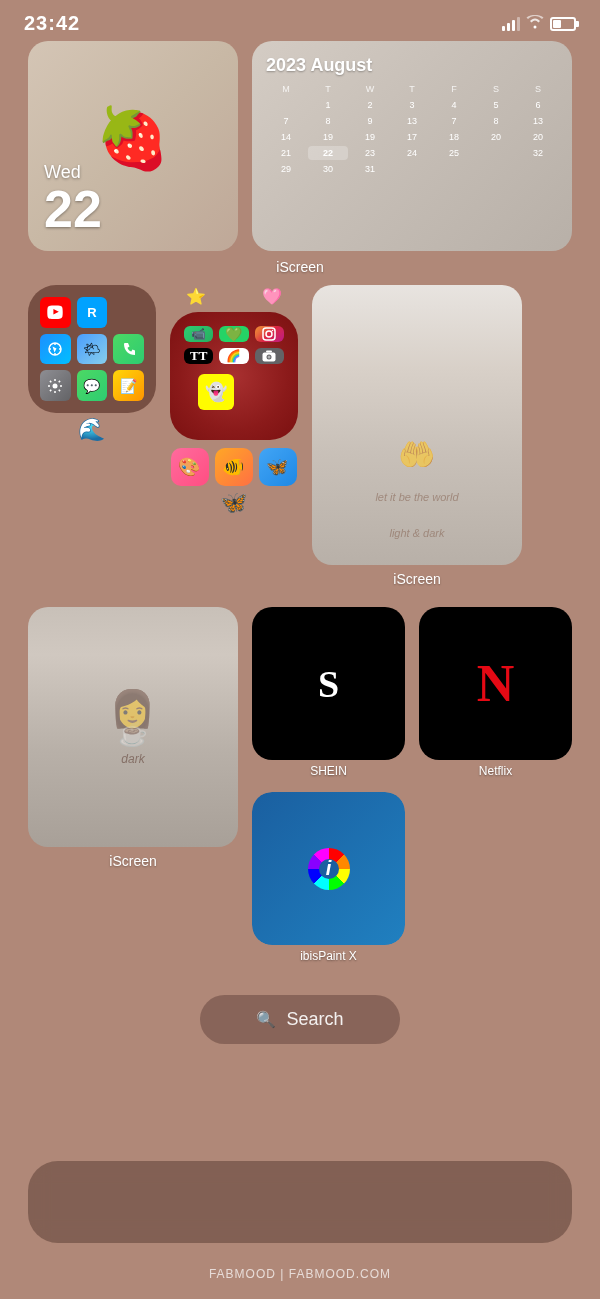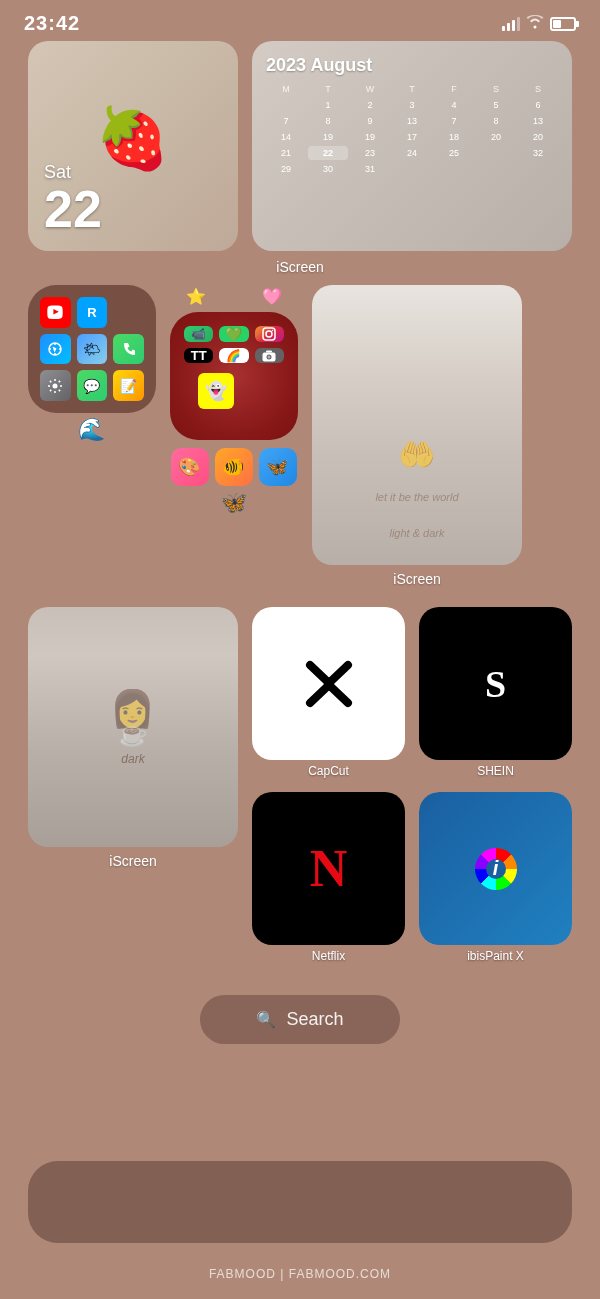--- a/index.html
+++ b/index.html
@@ -360,21 +360,21 @@
     .rblx-icon { background: #00a2ff; }
     .safari-icon { background: linear-gradient(135deg, #1e90ff, #00bfff); }
     .weather-icon { background: linear-gradient(135deg, #4a9eff, #87ceeb); }
     .phone-icon { background: linear-gradient(135deg, #4cd964, #2ecc71); }
     .settings-icon { background: linear-gradient(135deg, #8e8e93, #636366); }
     .messages-icon { background: linear-gradient(135deg, #4cd964, #2ecc71); }
     .notes-icon { background: linear-gradient(135deg, #ffd60a, #ff9500); }
     .facetime-icon { background: linear-gradient(135deg, #4cd964, #2ecc71); }
     .whatsapp-icon { background: #25d366; }
     .insta-icon { background: linear-gradient(135deg, #f09433, #e6683c, #dc2743, #cc2366, #bc1888); }
-    .tiktok-icon { background: black; }
+    .tiktok-icon { background: black; font-family: Liberation Serif, serif; }
     .camera-icon { background: #636366; }
     .snapchat-icon { background: #fffc00; }
 
     
     .mid-section-container {
       display: flex;
       gap: 14px;
       margin-bottom: 8px;
     }
 
@@ -465,21 +465,21 @@
     </div>
   </div>
 </div>
 
 <div class="home-screen">
 
   <div class="widget-row-1">
 
     <div class="widget-photo-left strawberry-widget">
       <div class="widget-date-overlay">
-        <div class="widget-day">Sat</div>
+        <div class="widget-day">Wed</div>
         <div class="widget-num">22</div>
       </div>
     </div>
 
     <div class="widget-calendar">
       <div class="cal-title">2023 August</div>
       <div class="cal-days-header">
         <span class="cal-day-letter">M</span>
         <span class="cal-day-letter">T</span>
         <span class="cal-day-letter">W</span>
@@ -628,31 +628,20 @@
           <div style="font-size:36px;opacity:0.5;">👩</div>
           <div style="font-size:24px;opacity:0.4;margin-top:-10px;">☕</div>
           <div style="font-size:12px;color:rgba(100,70,60,0.6);text-align:center;padding:0 10px;margin-top:4px;font-style:italic;">dark</div>
         </div>
       </div>
       <div class="widget-label">iScreen</div>
     </div>
 
     <div class="apps-2x2-grid">
 
-      <div class="app-wrapper">
-        <div class="app-icon-single capcut-bg" style="border-radius:20px;overflow:hidden;background:white;display:flex;align-items:center;justify-content:center;">
-          <svg width="58" height="58" viewBox="0 0 58 58">
-            <rect width="58" height="58" fill="white"></rect>
-
-            <path d="M10 10 L30 29 L10 48" stroke="black" stroke-width="8" fill="none" stroke-linecap="round" stroke-linejoin="round"></path>
-            <path d="M48 10 L28 29 L48 48" stroke="black" stroke-width="8" fill="none" stroke-linecap="round" stroke-linejoin="round"></path>
-          </svg>
-        </div>
-        <div class="app-label">CapCut</div>
-      </div>
 
       <div class="app-wrapper">
         <div class="app-icon-single shein-bg" style="border-radius:20px;overflow:hidden;">
           <div class="shein-letter">S</div>
         </div>
         <div class="app-label">SHEIN</div>
       </div>
 
       <div class="app-wrapper">
         <div class="app-icon-single netflix-bg" style="border-radius:20px;overflow:hidden;display:flex;align-items:center;justify-content:center;">

